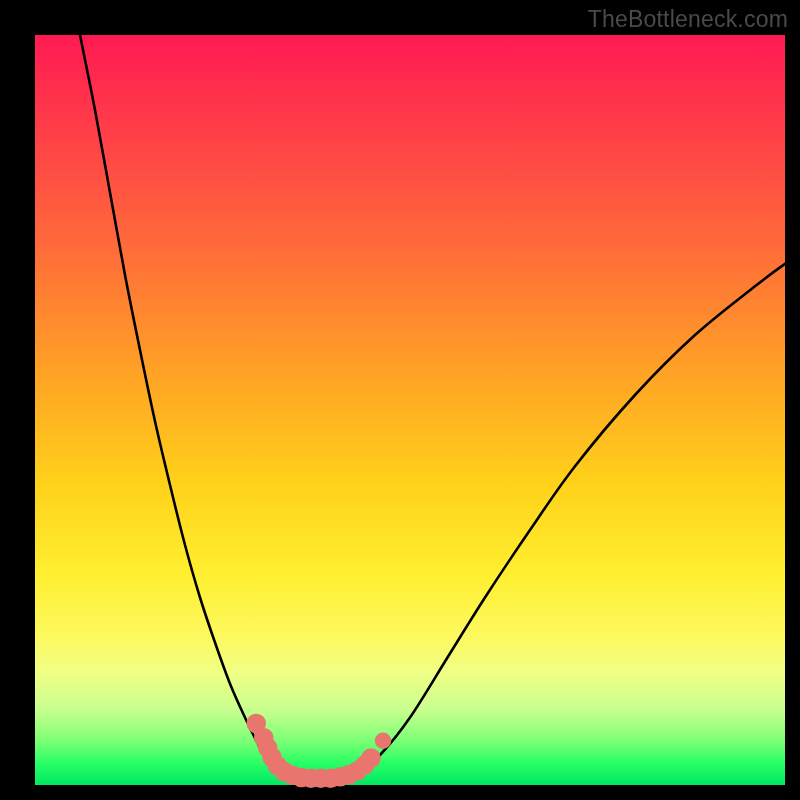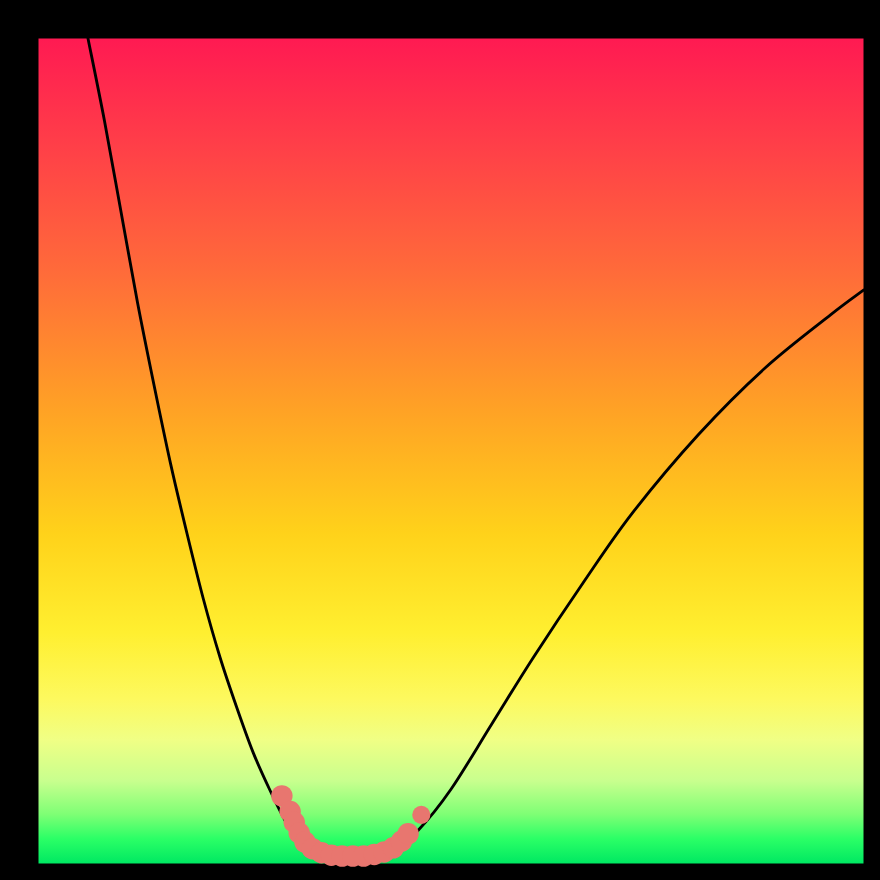--- a/index.html
+++ b/index.html
@@ -84,13 +84,14 @@
           <circle cx="295.49999999999994" cy="743.25" r="9.75" fill="#e8766f"></circle>
           <circle cx="305.25" cy="741.75" r="9.75" fill="#e8766f"></circle>
           <circle cx="314.25" cy="739.5" r="9.75" fill="#e8766f"></circle>
           <circle cx="322.5" cy="735.75" r="9.75" fill="#e8766f"></circle>
           <circle cx="330" cy="729.75" r="9.75" fill="#e8766f"></circle>
           <circle cx="335.99999999999994" cy="723" r="9.75" fill="#e8766f"></circle>
           <circle cx="348" cy="705.75" r="8.25" fill="#e8766f"></circle>
         </g>
     </svg>
   </div>
+  <div class="watermark">TheBottleneck.com</div>
 </div>
 
 </body></html>

